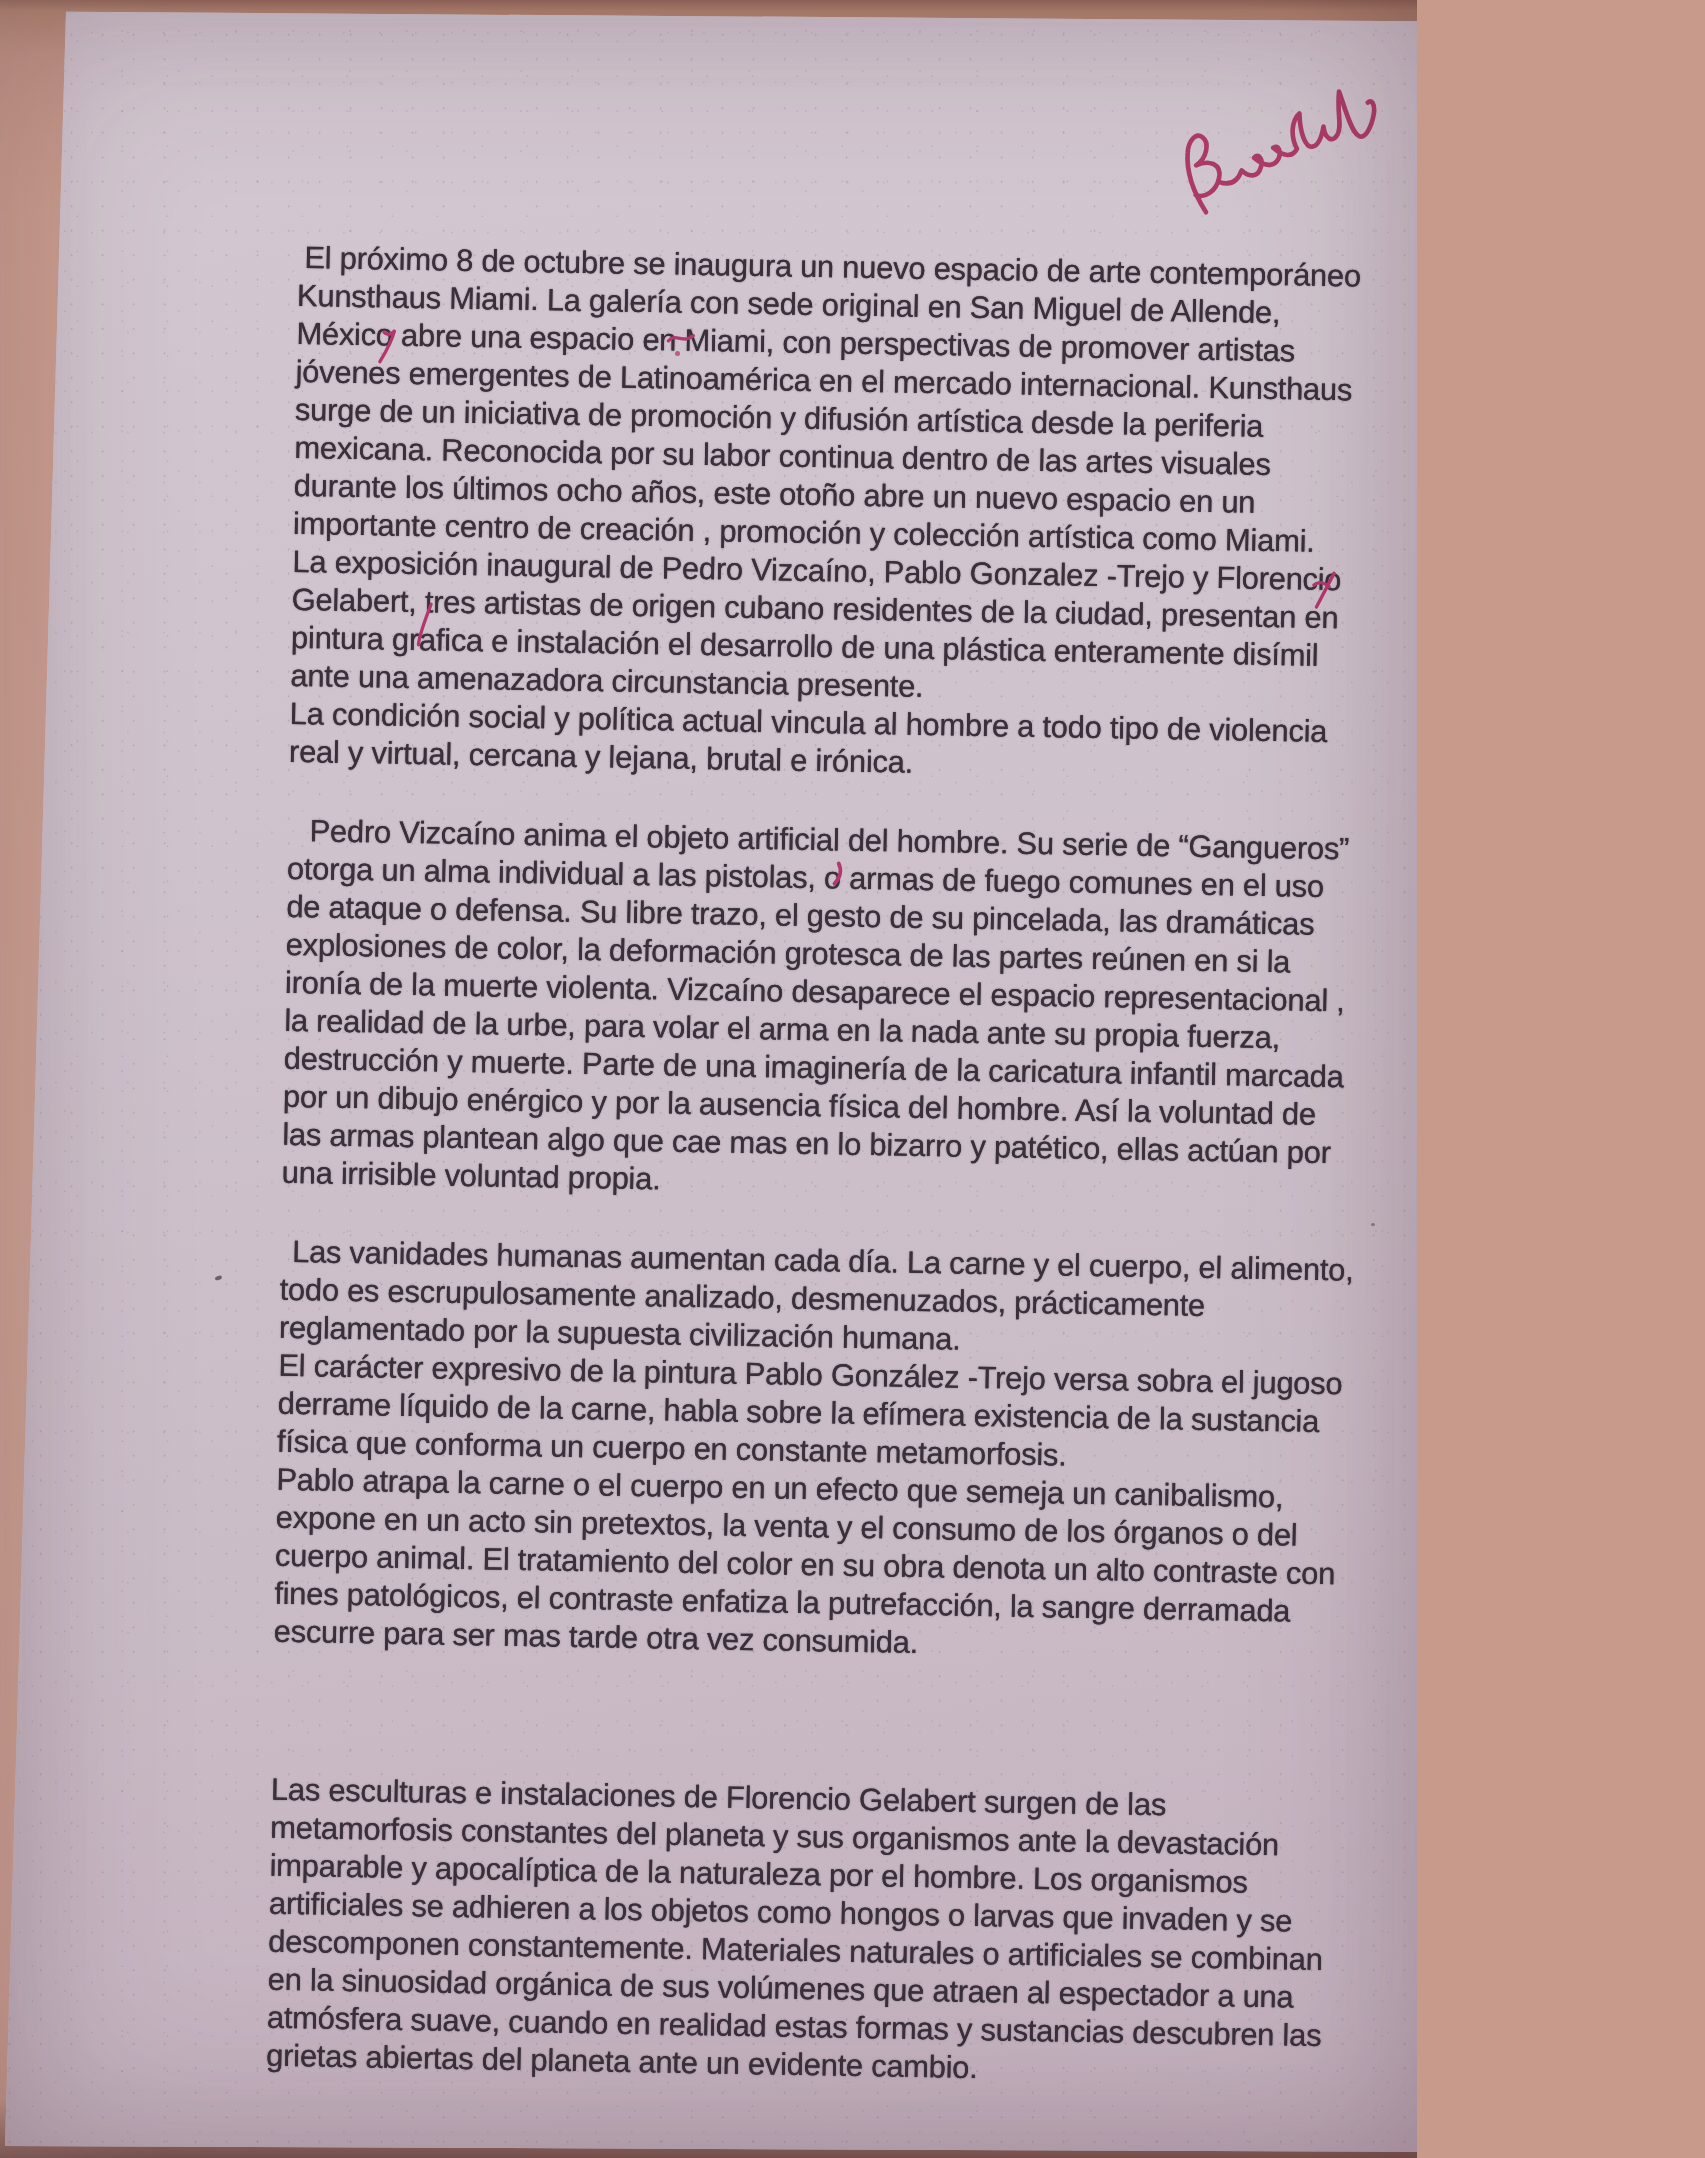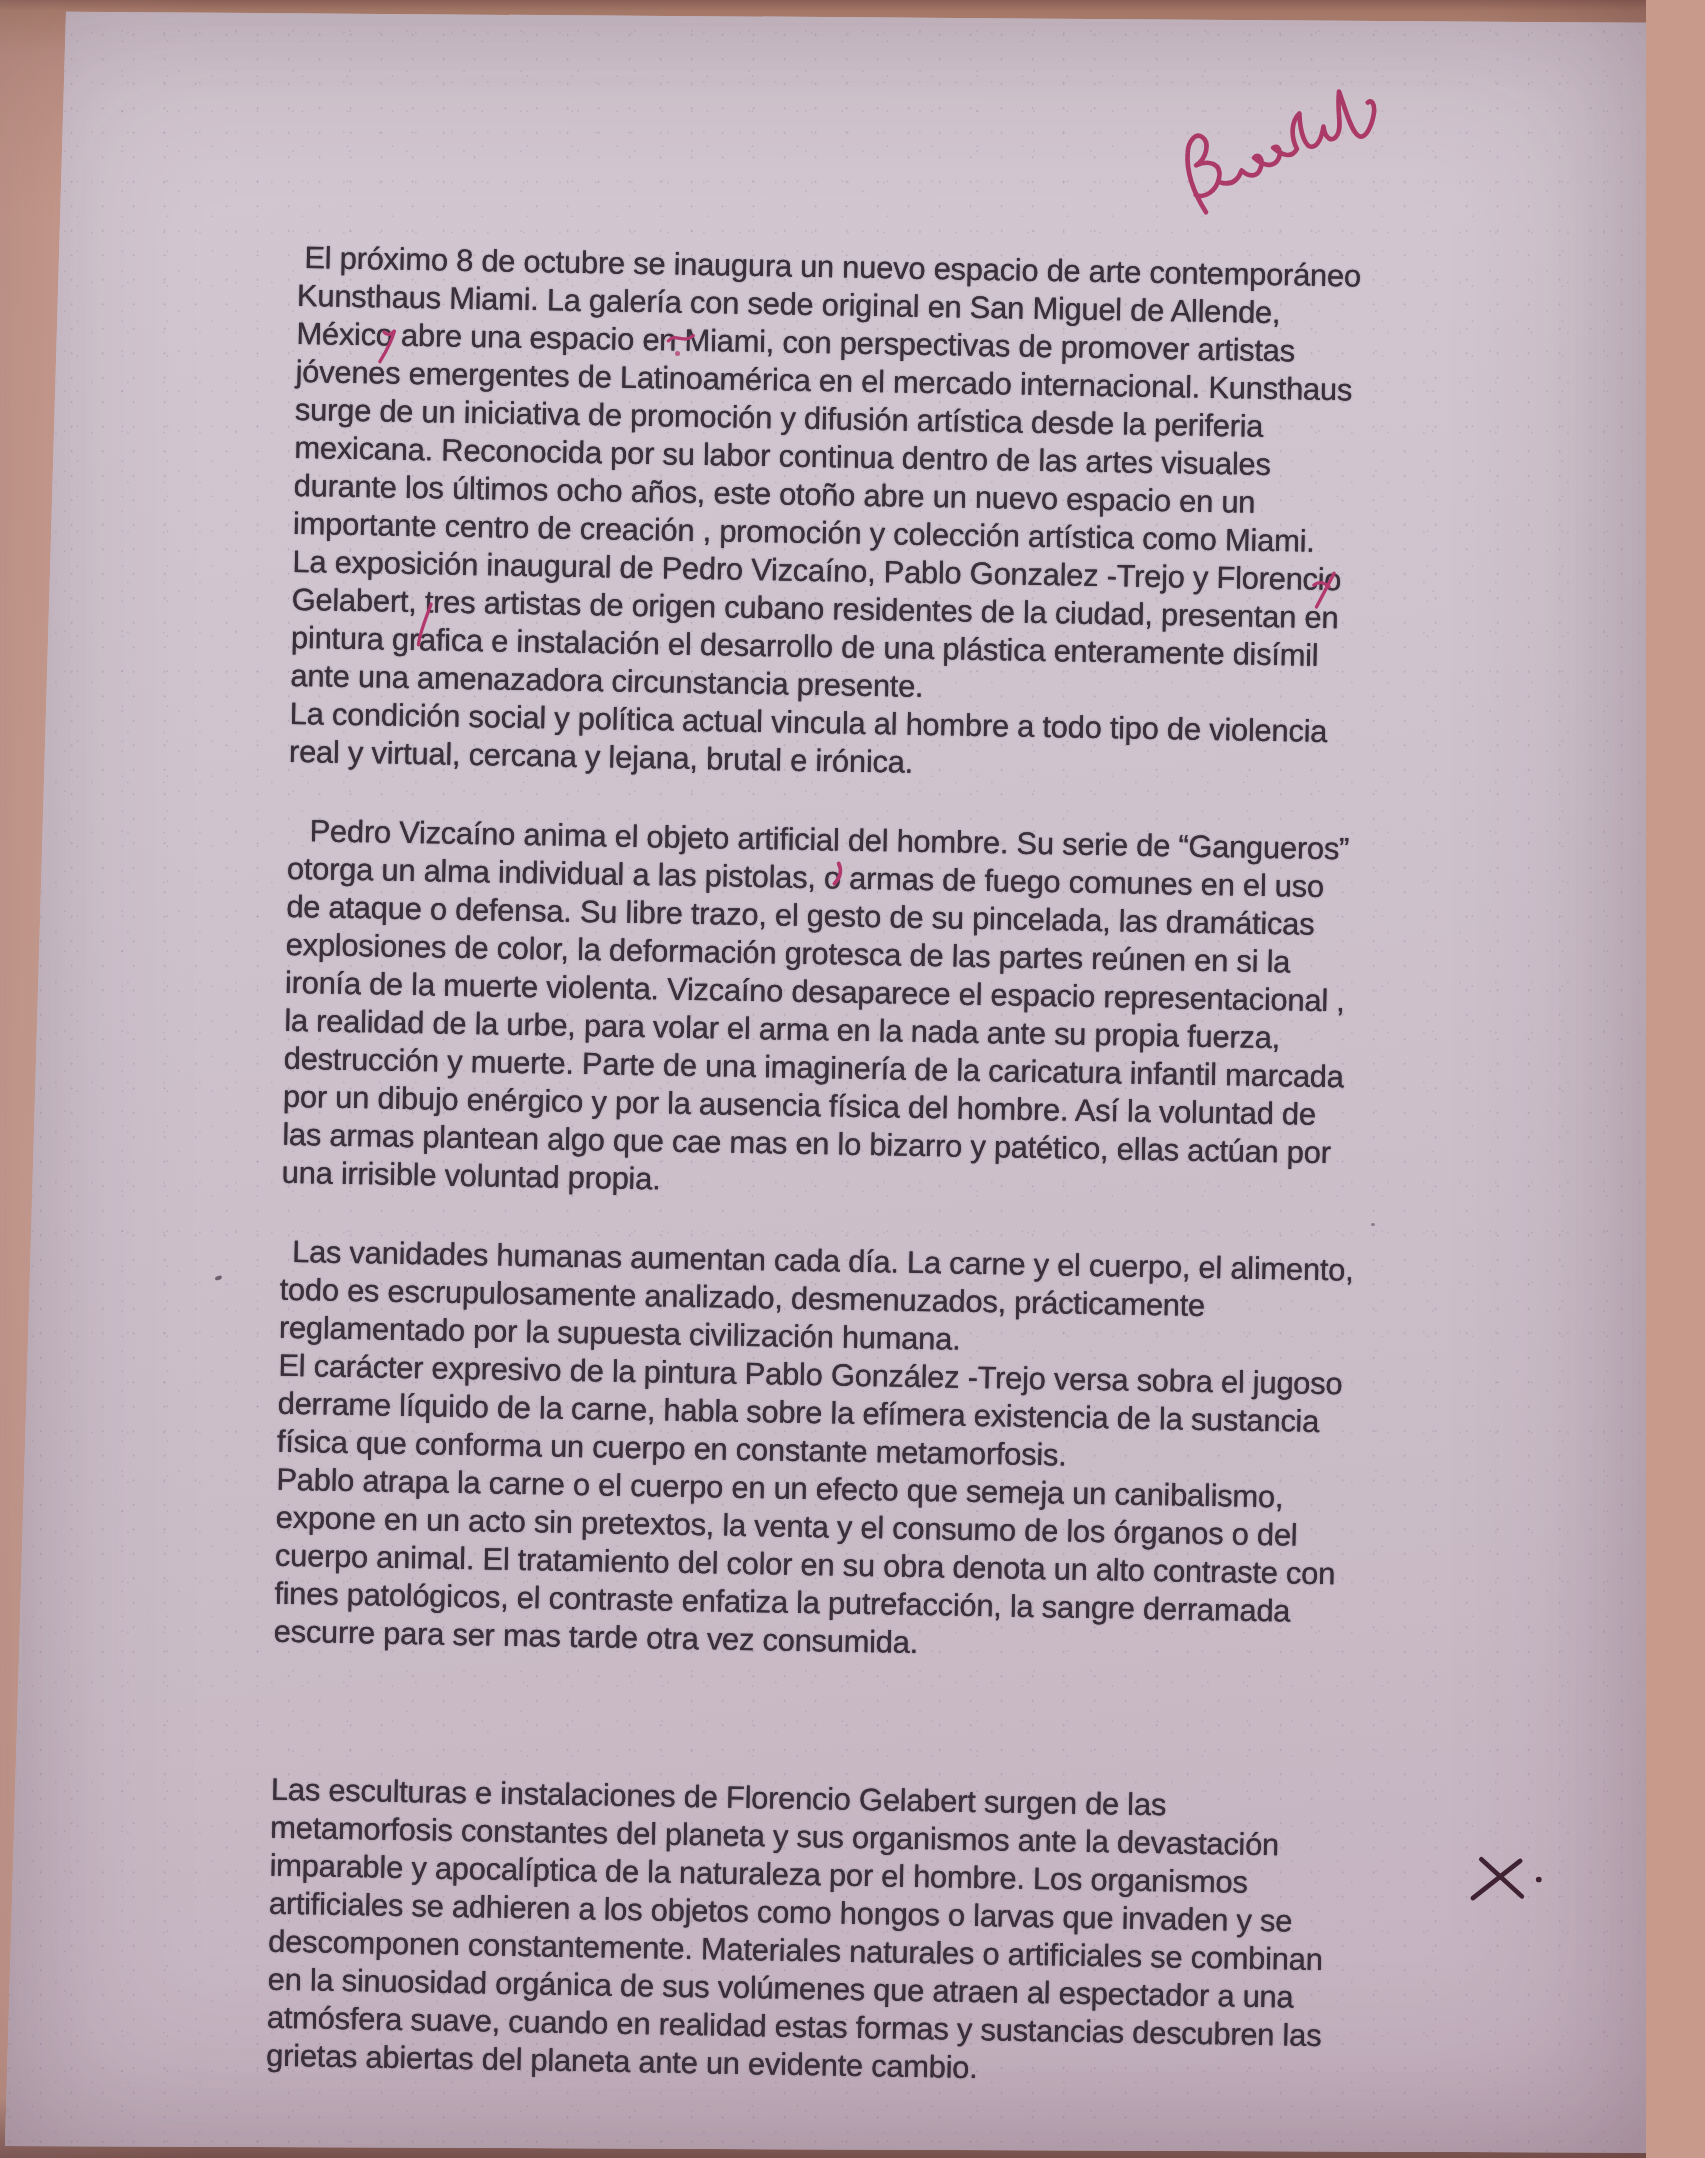--- a/index.html
+++ b/index.html
@@ -2,21 +2,21 @@
 <html style="font-size:13.5px"><head>
 <meta charset="utf-8">
 <style>
   html,body{margin:0;padding:0;}
   body{
     width:1705px;height:2159px;overflow:hidden;
     font-family:"Liberation Sans","DejaVu Sans",sans-serif;
     background:#c79a8c;
   }
   .photo{
-    position:relative;width:1646px;height:2159px;overflow:hidden;
+    position:relative;width:1417px;height:2159px;overflow:hidden;
   }
   
   .backing{
     position:absolute;inset:0;
     background:linear-gradient(180deg,
       #96695c 0%, #b1836f 0.5%, #c09183 2.5%, #c8998b 10%,
       #cb9e90 55%, #c6988b 92%, #c09184 97.2%,
       #8a625a 99.4%, #7a554f 100%);
   }
   .backing::after{ 

